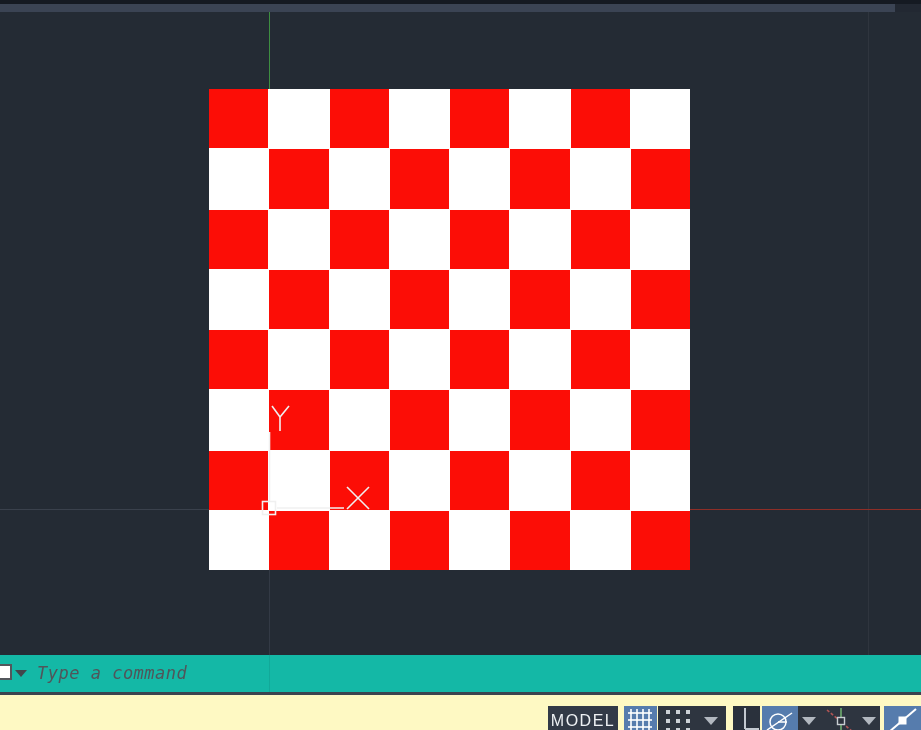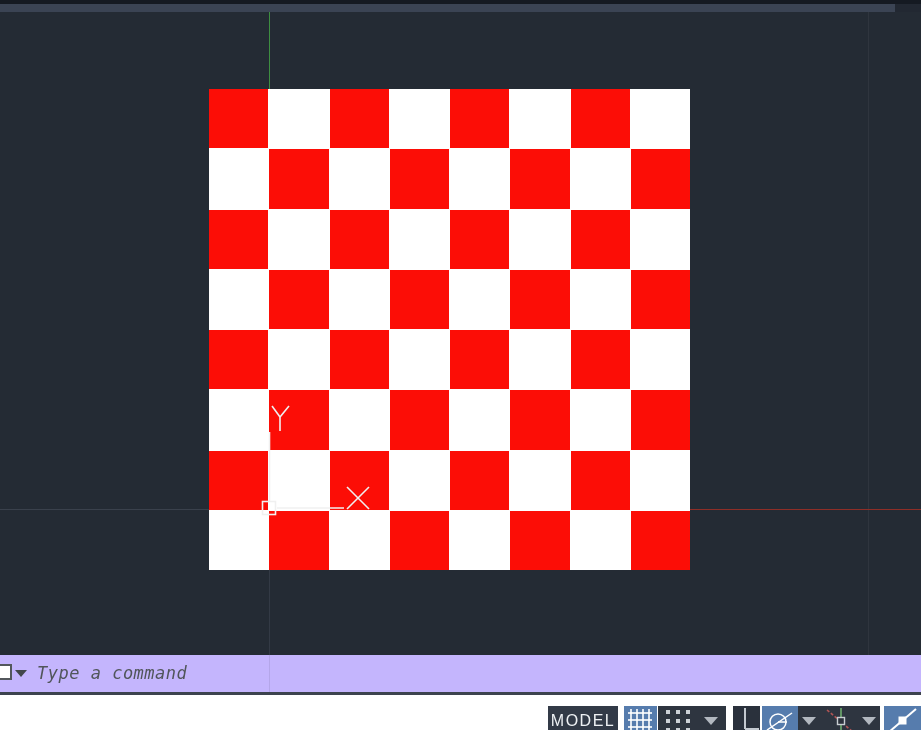--- a/index.html
+++ b/index.html
@@ -22,33 +22,33 @@
 
   #board{left:209px;top:77px;width:481px;height:481px;background:#ffffff;
          display:grid;grid-template-columns:repeat(8,1fr);grid-template-rows:repeat(8,1fr);gap:1px;}
   #board .cell{width:100%;height:100%;}
   #board .red{background:#fc0d06;}
   #board .white{background:#ffffff;}
 
   #ucs-overlay{left:0;top:0;width:921px;height:643px;pointer-events:none;}
 
   
-  #command-bar{left:0;top:655px;width:921px;height:37px;background:#c4b5fd;}
+  #command-bar{left:0;top:655px;width:921px;height:37px;background:#14b8a6;}
   #cmd-divider{left:269px;top:0;width:1px;height:37px;background:rgba(0,0,0,0.08);}
   #cmd-window-icon{left:-7px;top:9px;width:19px;height:16px;background:#ffffff;
                    border:2px solid #53575c;box-sizing:border-box;}
   .caret-dark{width:0;height:0;border-left:6px solid transparent;border-right:6px solid transparent;
               border-top:7px solid #42464b;}
   #cmd-caret{left:15px;top:15px;}
   #cmd-text{left:37px;top:0;height:37px;line-height:37px;
             font-family:"DejaVu Sans Mono",monospace;font-style:italic;font-size:17px;
             letter-spacing:0.5px;color:#50555a;white-space:pre;}
 
   
-  #bottom-strip{left:0;top:692px;width:921px;height:38px;background:#ffffff;
+  #bottom-strip{left:0;top:692px;width:921px;height:38px;background:#fef9c3;
                 border-top:3px solid #3c434e;box-sizing:border-box;}
   .sb{position:absolute;top:11px;height:27px;box-sizing:border-box;}
   #model-btn{left:548px;width:70px;background:#323a47;color:#edf0f3;font-size:16px;
              letter-spacing:1.5px;text-align:center;padding-top:6px;}
   .blue-btn{background:#567cad;}
   #grid-btn{left:624px;width:33px;}
   #snap-panel{left:658px;width:68px;background:#2e3540;}
   #ortho-panel{left:733px;width:27px;background:#2a313c;}
   #polar-btn{left:762px;width:36px;}
   #right-panel{left:798px;width:82px;background:#2e3540;}

